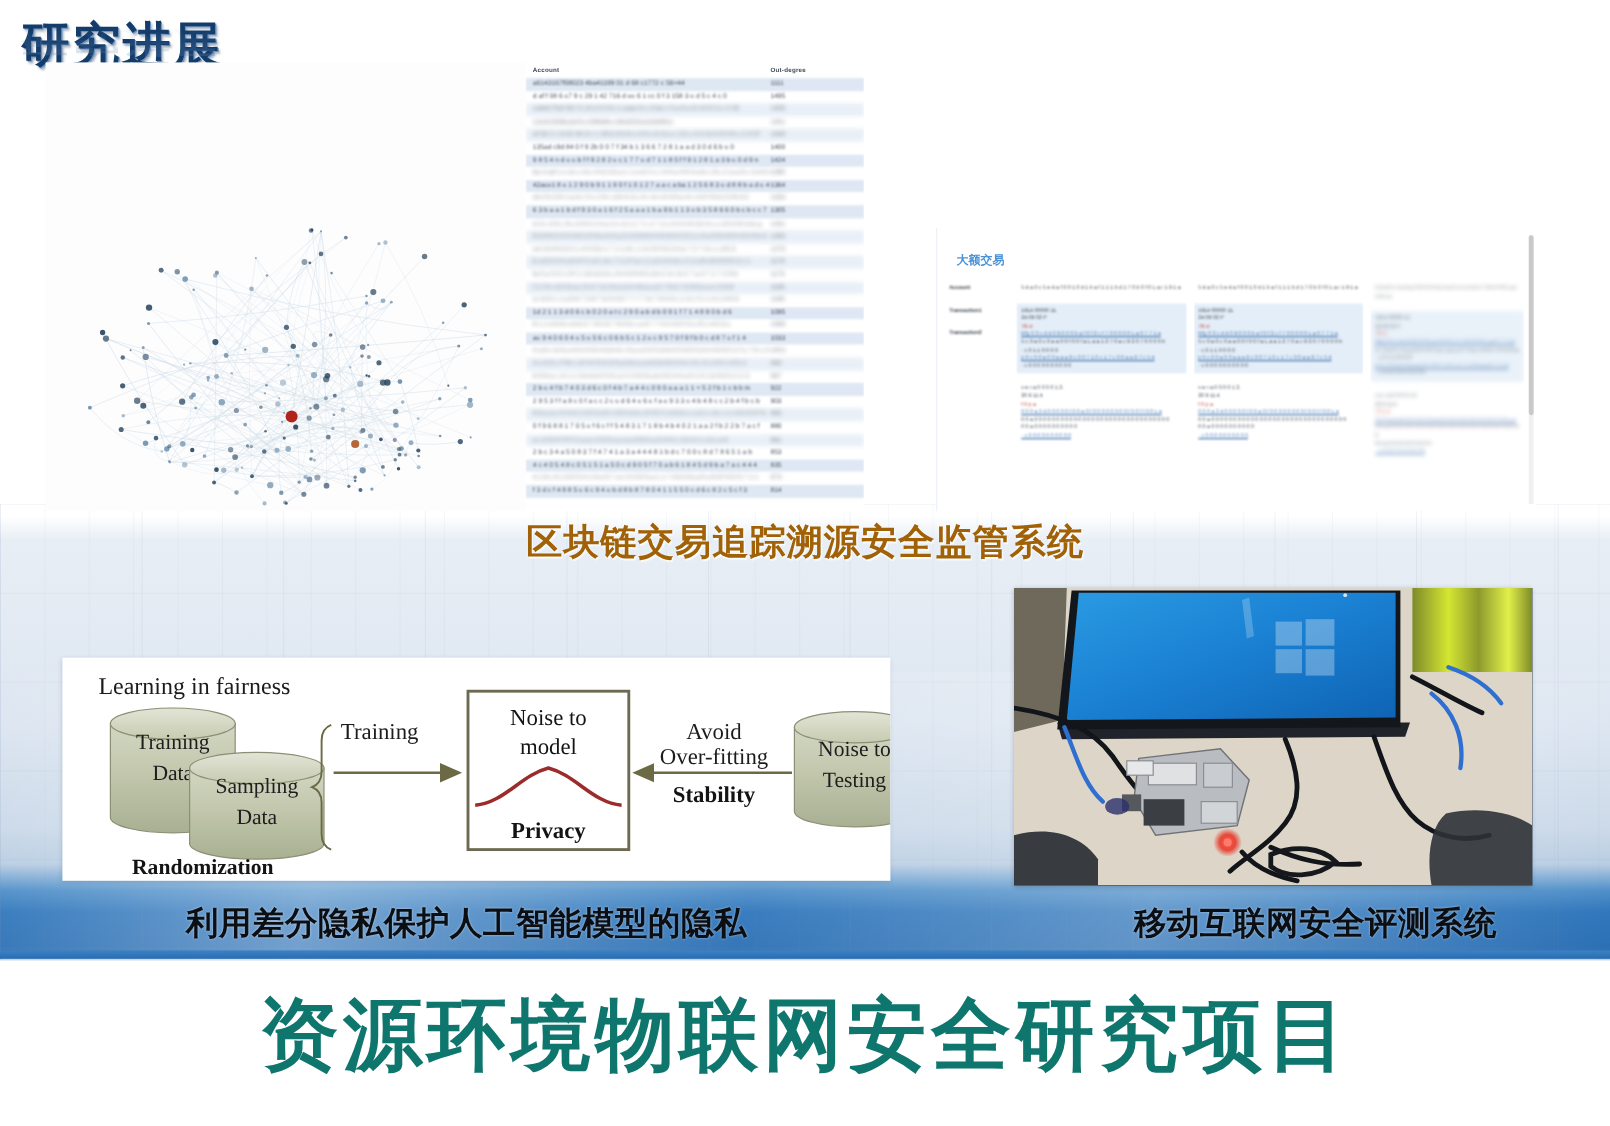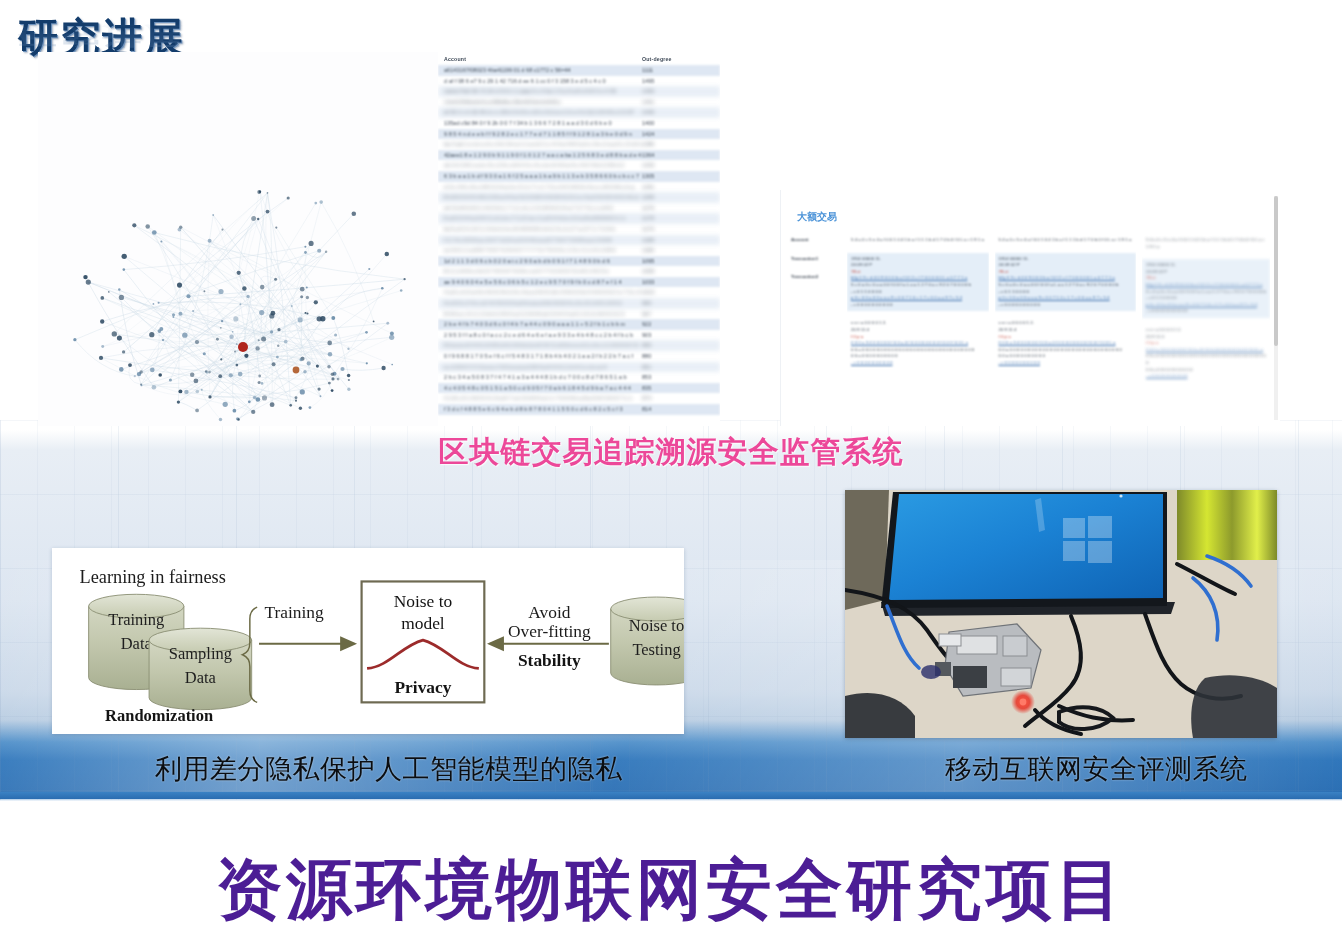--- a/index.html
+++ b/index.html
@@ -125,61 +125,61 @@
   }
   #panel-tx #tx-scrollbar i {
     display: block; width: 4px; height: 150px; background: #c9c9c9; border-radius: 2px;
   }
 
   
   #caption-blockchain {
     position: absolute; left: 0; top: 432px; width: 1342px;
     text-align: center;
     font-family: "DejaVu Sans", sans-serif;
-    font-weight: bold; font-size: 30px; color: #ec4899;
+    font-weight: bold; font-size: 30px; color: #a16207;
     letter-spacing: 1px;
     text-shadow: 0 0 2px rgba(255,255,255,.9), 1px 1px 1px rgba(255,255,255,.75);
     filter: blur(.35px);
   }
 
   
   #panel-dp {
-    position: absolute; left: 52px; top: 548px; width: 632px; height: 186px;
+    position: absolute; left: 52px; top: 548px; width: 690px; height: 186px;
     background: #ffffff;
     box-shadow: 0 1px 4px rgba(30,60,100,.22);
     overflow: hidden;
   }
   #panel-dp svg { display: block; width: 100%; height: 100%; }
 
   
   #panel-photo {
     position: absolute; left: 845px; top: 490px; width: 432px; height: 248px;
     overflow: hidden; background: #1d2a36;
     box-shadow: 0 1px 4px rgba(20,45,80,.3);
   }
   #panel-photo svg { display: block; width: 100%; height: 100%; }
 
   
   .caption-sub {
     position: absolute;
     font-family: "DejaVu Sans", sans-serif;
-    font-weight: normal; font-size: 27px; color: #0b0e12;
+    font-weight: bold; font-size: 27px; color: #0b0e12;
     letter-spacing: .5px;
     text-shadow: 0 0 2px rgba(255,255,255,.55);
     filter: blur(.3px);
   }
   #caption-privacy { left: 155px; top: 751px; }
   #caption-mobile  { left: 945px; top: 751px; }
 
   
   #footer-title {
-    position: absolute; left: 0; top: 845px; width: 1342px;
+    position: absolute; left: 0; top: 818px; width: 1342px;
     text-align: center;
     font-family: "DejaVu Sans", sans-serif;
-    font-weight: bold; font-size: 66px; color: #4c1d95;
+    font-weight: bold; font-size: 66px; color: #0f766e;
     letter-spacing: 4px;
     filter: blur(.45px);
   }
 </style>
 </head>
 <body>
 
 <div id="bg-base"></div>
 <div id="bg-grid"></div>
 <div id="bg-sheen"></div>

